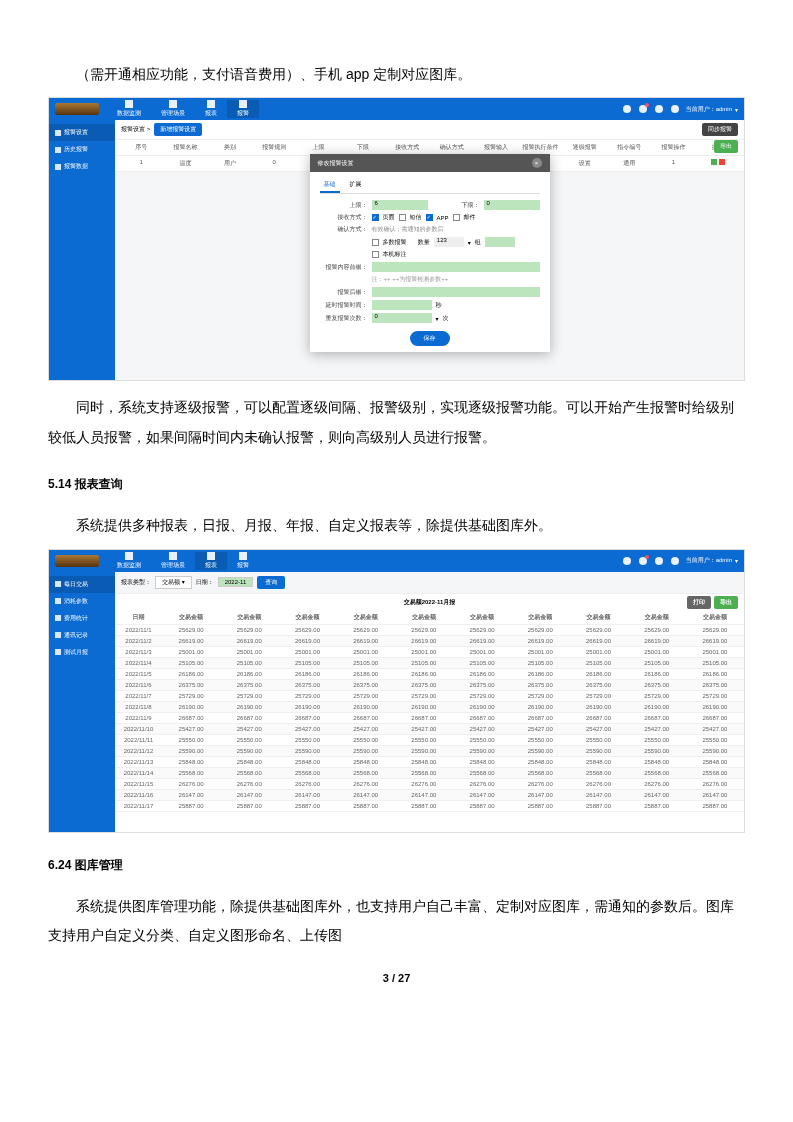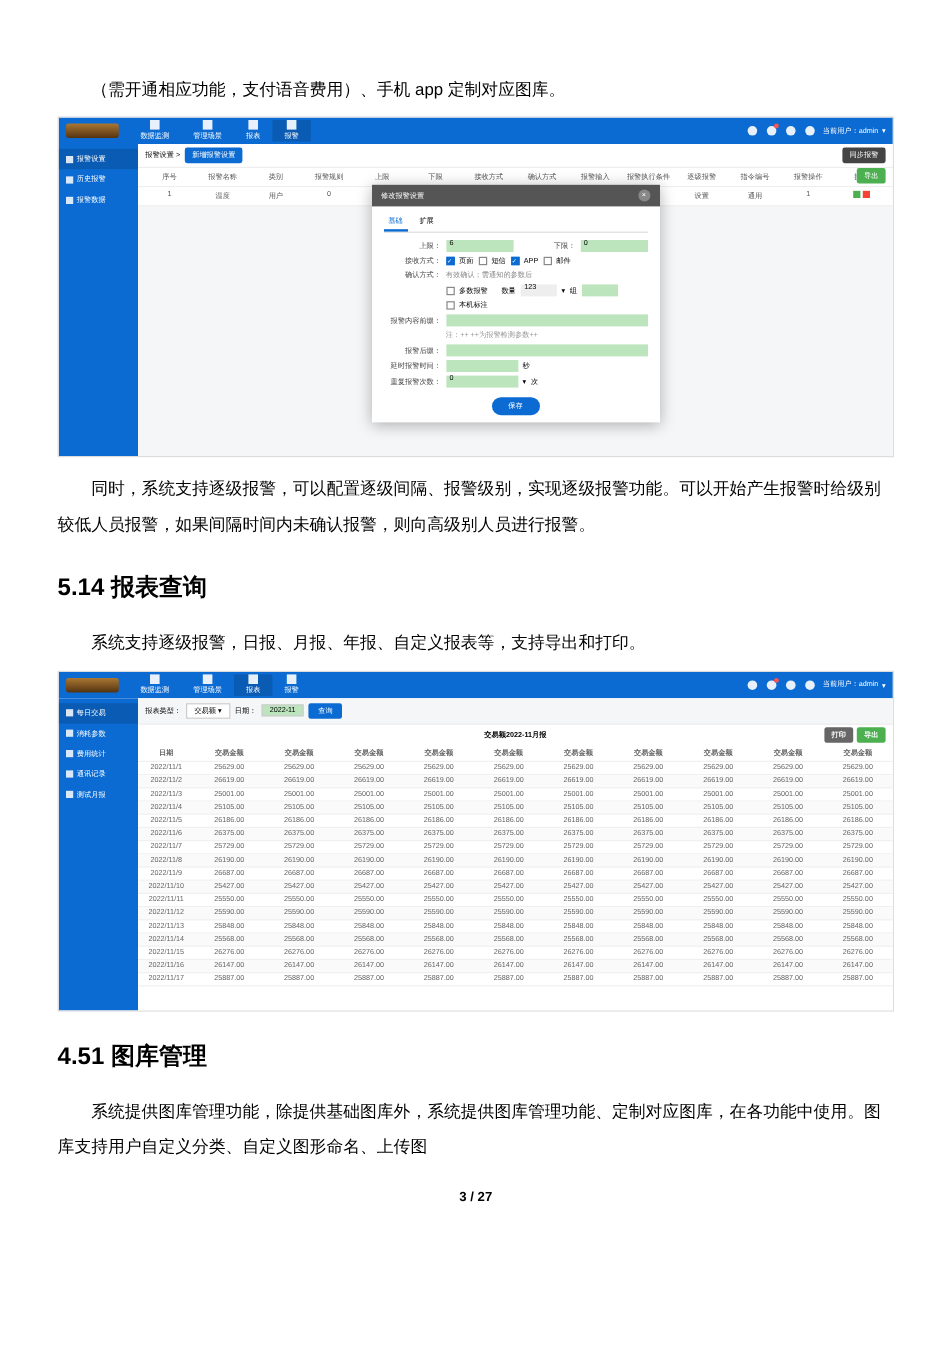--- a/index.html
+++ b/index.html
@@ -1,18 +1,18 @@
 <!DOCTYPE html>
 <html><head>
 <meta charset="utf-8">
 <style>
 * { margin: 0; padding: 0; box-sizing: border-box; }
 body { background: #fff; font-family: "Microsoft YaHei", Arial, sans-serif; width: 793px; margin: 0 auto; padding: 60px 48px 30px; font-size: 14px; color: #000; }
 .para { font-size: 14px; line-height: 2.1; text-indent: 2em; margin-bottom: 8px; }
-.heading { font-size: 20px; font-weight: bold; margin: 24px 0 18px; }
+.heading { font-size: 12px; font-weight: bold; margin: 24px 0 18px; }
 .page-num { text-align: center; font-size: 11px; margin-top: 22px; font-weight: bold; }
 .shot { width: 100%; margin: 6px 0 12px; border: 1px solid #ddd; background: #fff; font-size: 6px; overflow: hidden; }
 .topbar { background: #0b6bd3; color: #fff; display: flex; align-items: center; height: 22px; padding: 0 6px; }
 .logo { width: 44px; height: 12px; background: linear-gradient(#aa7733,#553311); border-radius: 2px; margin-right: 8px; }
 .navitem { display: flex; flex-direction: column; align-items: center; padding: 0 10px; gap: 1px; }
 .navitem .ic { width: 8px; height: 8px; background: rgba(255,255,255,0.9); }
 .spacer { flex: 1; }
 .rightic { width: 8px; height: 8px; border-radius: 50%; background: rgba(255,255,255,0.9); margin: 0 4px; position: relative; }
 .badge { position: absolute; top: -2px; right: -2px; width: 4px; height: 4px; background: #ff5252; border-radius: 50%; }
 .user { display: flex; align-items: center; gap: 3px; }
@@ -211,21 +211,21 @@
         </div>
       </div>
     </div>
   </div>
 </div>
 
 <p class="para">同时，系统支持逐级报警，可以配置逐级间隔、报警级别，实现逐级报警功能。可以开始产生报警时给级别较低人员报警，如果间隔时间内未确认报警，则向高级别人员进行报警。</p>
 
 <h2 class="heading">5.14 报表查询</h2>
 
-<p class="para">系统支持逐级报警，日报、月报、年报、自定义报表等，支持导出和打印。</p>
+<p class="para">系统提供多种报表，日报、月报、年报、自定义报表等，除提供基础图库外。</p>
 
 <div class="shot">
   <div class="topbar">
     <div class="logo"></div>
     <div class="navitem">
         <div class="ic"></div>
         <span>数据监测</span>
       </div>
     <div class="navitem">
         <div class="ic"></div>
@@ -520,17 +520,17 @@
               <div>25887.00</div>
               <div>25887.00</div>
               <div>25887.00</div>
             </div>
           </div>
       </div>
     </div>
   </div>
 </div>
 
-<h2 class="heading">4.51 图库管理</h2>
-
-<p class="para">系统提供图库管理功能，除提供基础图库外，系统提供图库管理功能、定制对应图库，在各功能中使用。图库支持用户自定义分类、自定义图形命名、上传图</p>
+<h2 class="heading">6.24 图库管理</h2>
+
+<p class="para">系统提供图库管理功能，除提供基础图库外，也支持用户自己丰富、定制对应图库，需通知的参数后。图库支持用户自定义分类、自定义图形命名、上传图</p>
 
 <div class="page-num">3 / 27</div>
 
 </body></html>

